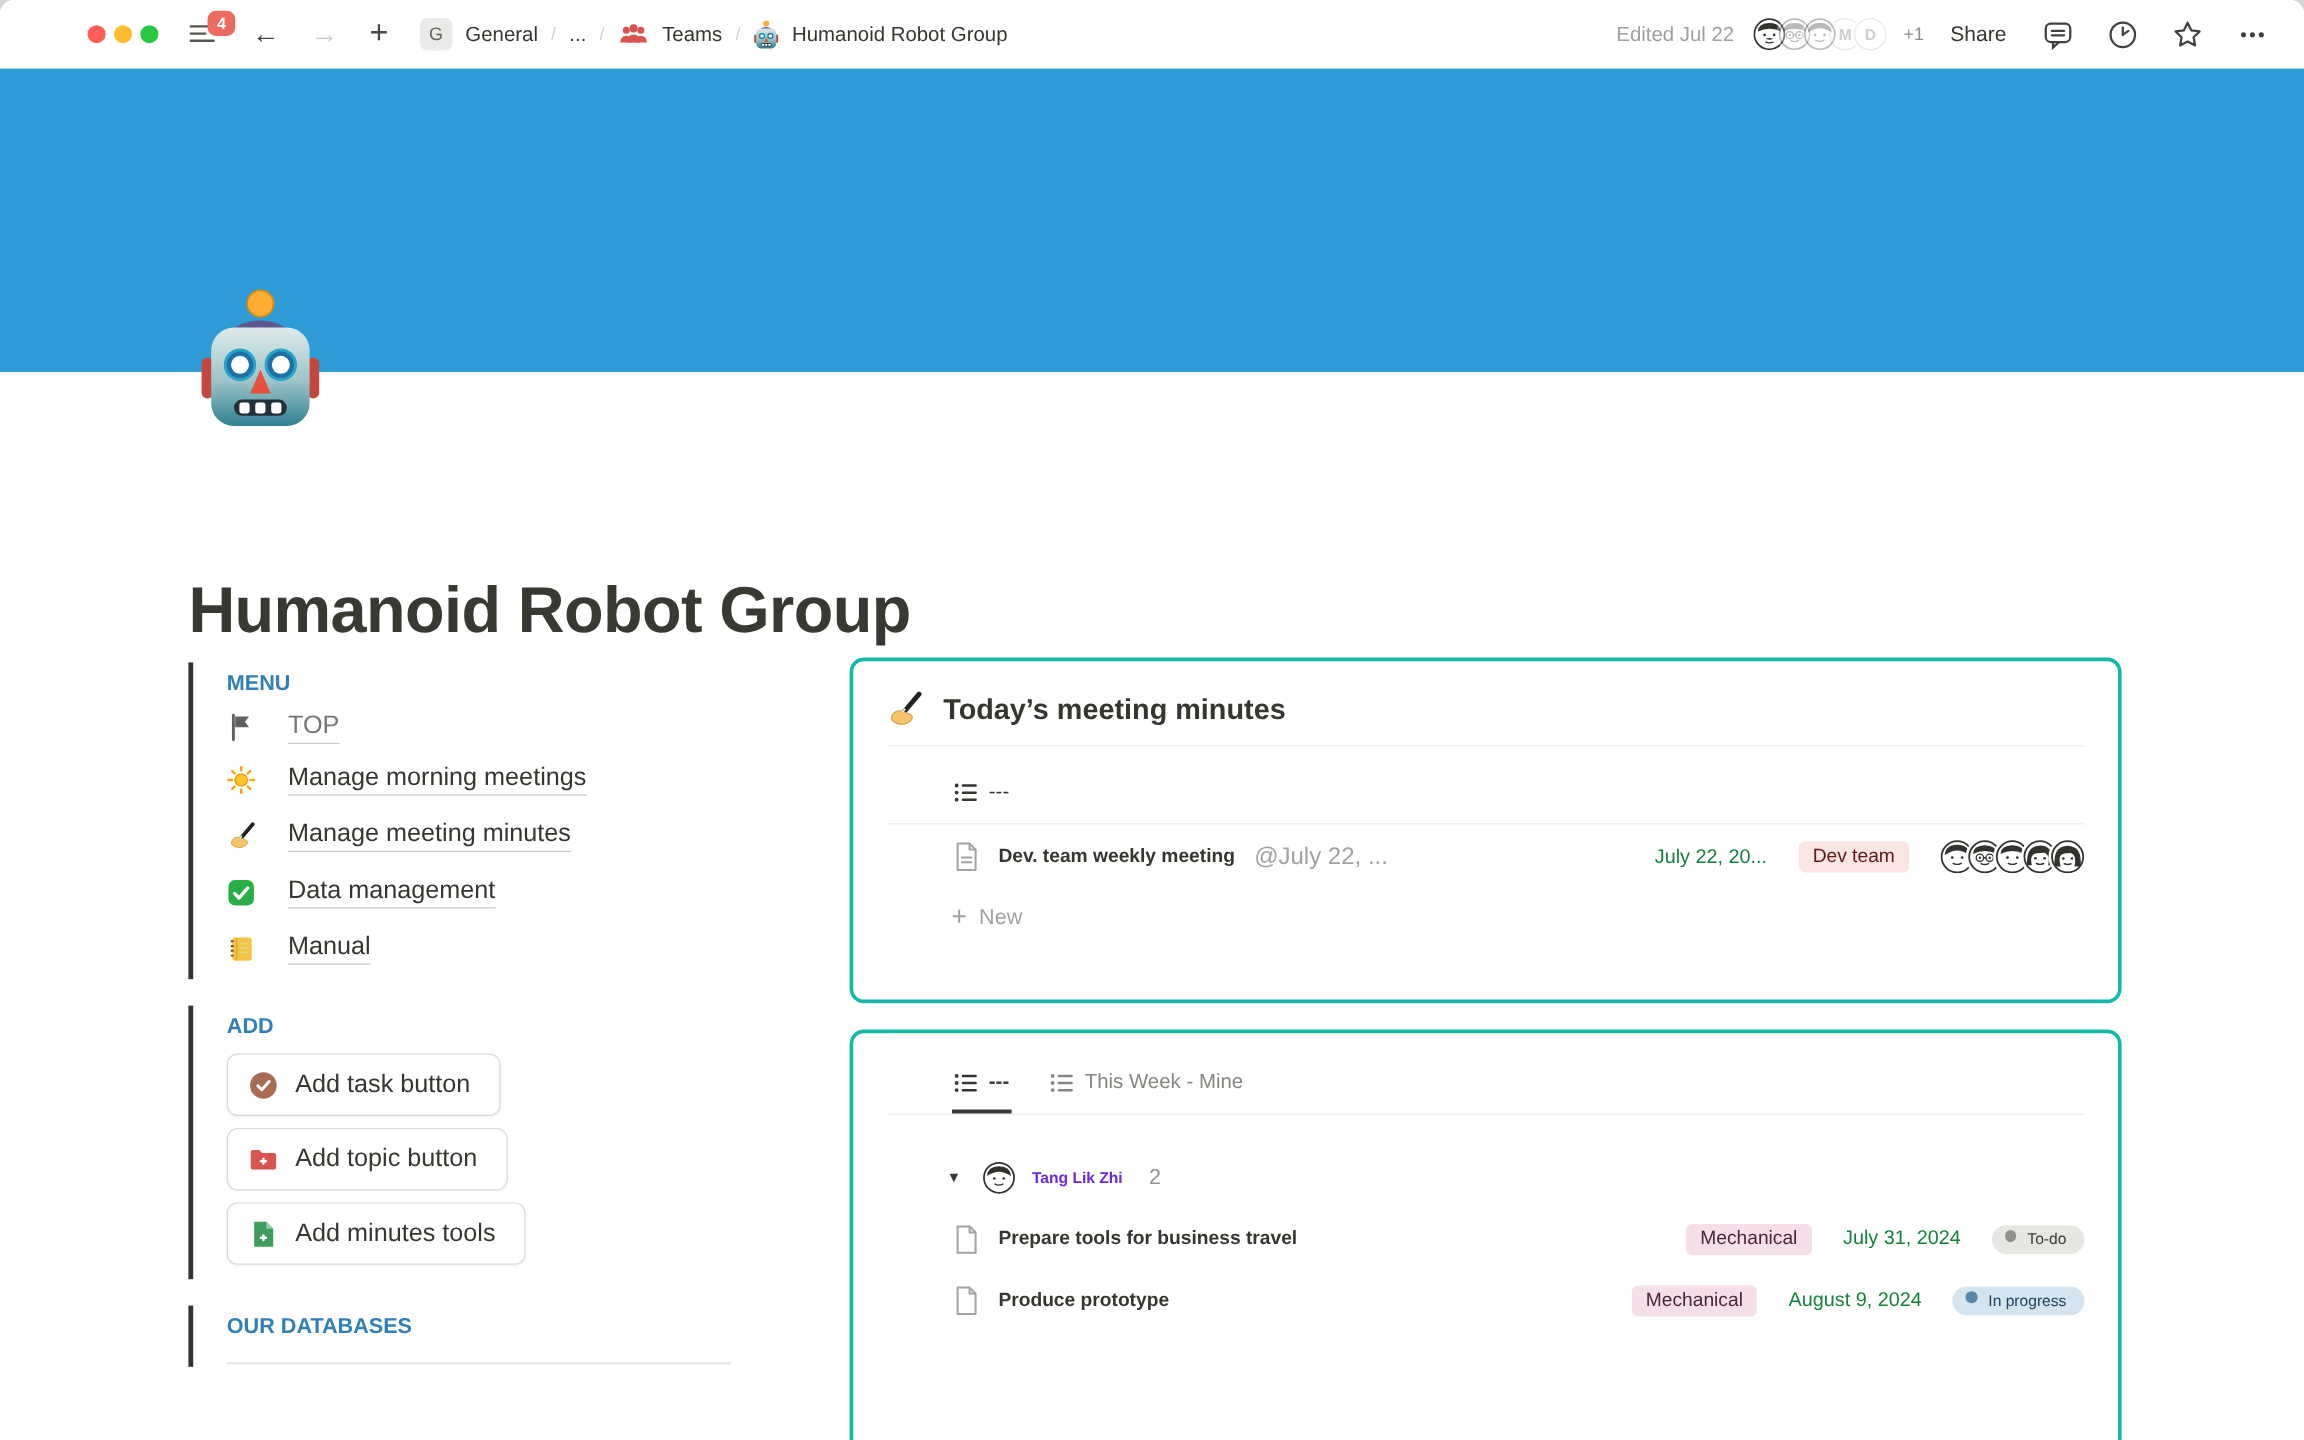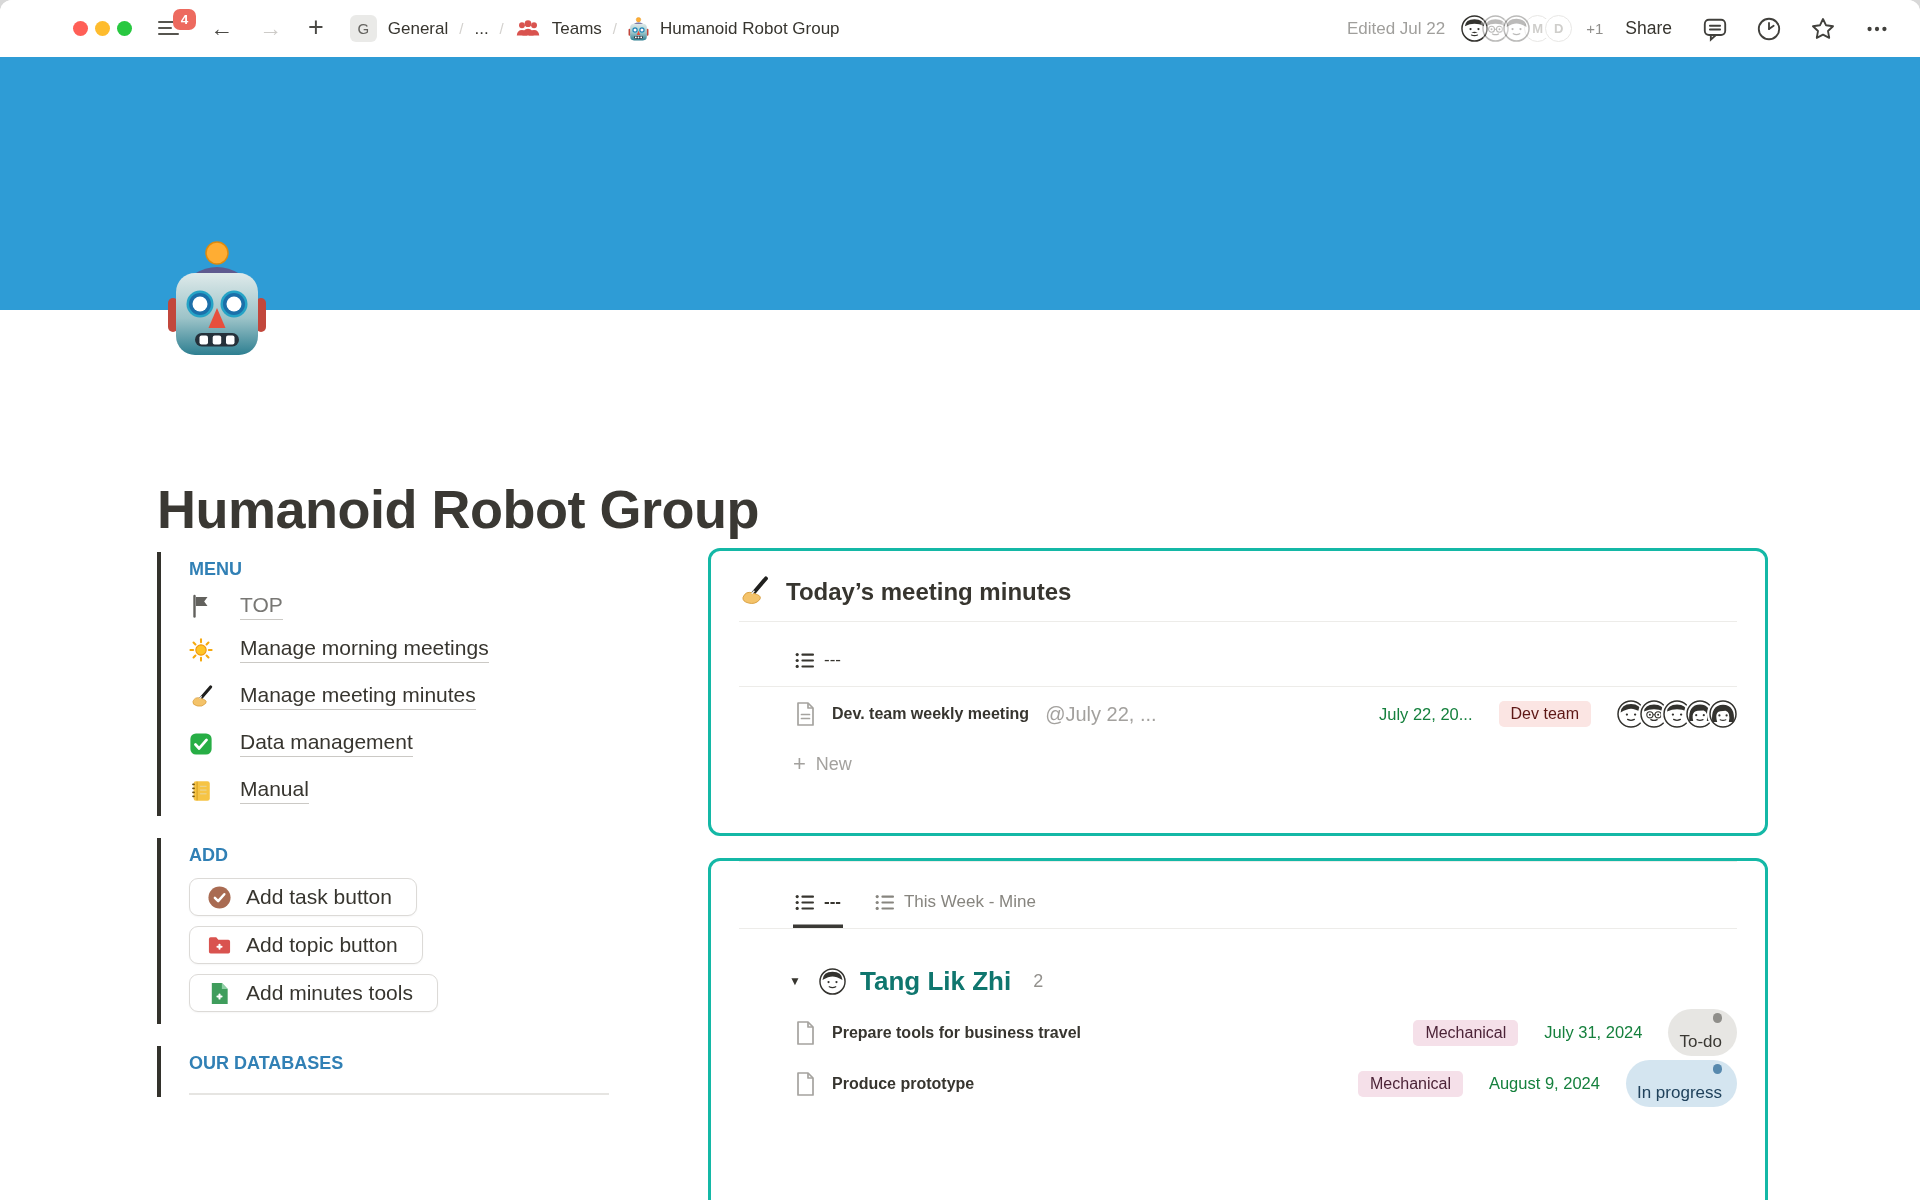--- a/index.html
+++ b/index.html
@@ -53,21 +53,21 @@
   .section{border-left:4.5px solid #33322C;padding:4px 0 2px 28px;}
   .section + .section{margin-top:22px;}
   .sec-header{font-size:18px;font-weight:700;line-height:26px;color:#3180B5;}
   .menu-row{display:flex;align-items:center;gap:27px;height:47px;}
   .menu-row .mi{width:24px;height:24px;flex:none;display:flex;align-items:center;}
   .mi svg{width:24px;height:24px;}
   .mlabel{font-size:21px;color:#37352F;border-bottom:1.6px solid #CBC9C5;padding-bottom:2px;cursor:pointer;}
   .mlabel.gray{color:#787774;}
   .menu-row.toprow{height:40px;margin-top:4px;}
   .addbtns{margin-top:10px;}
-  .addbtn{display:inline-flex;align-items:center;gap:14px;height:38px;padding:0 24px 0 17px;border:1px solid #DCDAD7;
+  .addbtn{display:inline-flex;align-items:center;gap:14px;height:52px;padding:0 24px 0 17px;border:1px solid #DCDAD7;
       border-radius:9px;background:#FFF;box-shadow:0 1px 2px rgba(15,15,15,.04);cursor:pointer;margin-bottom:10px;}
   .addbtn .bi{width:25px;height:25px;display:flex;align-items:center;}
   .bi svg{width:25px;height:25px;}
   .addbtn span.lbl{font-size:21px;color:#37352F;}
   .db-divider{height:1.5px;background:#E6E5E2;width:420px;margin-top:17px;}
   .db-row{display:flex;align-items:center;gap:13px;margin-top:19px;height:32px;}
 
   
   .rightcol{position:absolute;left:708px;top:548px;width:1060px;}
   .card{border:3px solid #14b8a6;border-radius:12px;background:#FFF;box-sizing:border-box;}
@@ -92,32 +92,32 @@
   .row-title{font-size:16px;font-weight:600;color:#37352F;white-space:nowrap;}
   .mention{font-size:20px;color:#A3A19E;margin-left:2px;white-space:nowrap;}
   .rgt{margin-left:auto;display:flex;align-items:center;gap:26px;}
   .prop-date{font-size:16.5px;color:#15803d;white-space:nowrap;}
   .tag{font-size:16px;padding:4px 12px;border-radius:5px;white-space:nowrap;}
   .tag.red{background:#FBE5E3;color:#5D1715;}
   .tag.pink{background:#F5E0E9;color:#4C2337;}
   .row-avatars{display:flex;}
   .row-avatars .avatar{width:28px;height:28px;margin-left:-5px;}
   .row-avatars .avatar:first-child{margin-left:0;}
-  .status{display:flex;align-items:flex-end;gap:9px;border-radius:999px;padding:4.5px 15px 4.5px 11px;font-size:17px;white-space:nowrap;flex-direction:column;}
+  .status{display:flex;align-items:flex-start;gap:9px;border-radius:999px;padding:4.5px 15px 4.5px 11px;font-size:13px;white-space:nowrap;}
   .status .dot{width:9.5px;height:9.5px;border-radius:50%;}
   .status.todo{background:#E7E6E3;color:#3A3833;}
   .status.todo .dot{background:#8F8E8A;}
   .status.inprog{background:#D4E5F0;color:#20425C;}
   .status.inprog .dot{background:#5789AE;}
   .new-row{display:flex;align-items:center;gap:10px;height:47px;padding-left:54px;color:#A3A19E;font-size:18px;cursor:pointer;}
   .new-row .plus{font-size:22px;font-weight:300;margin-top:-2px;}
   .group-row{display:flex;align-items:center;gap:14px;height:52px;margin-top:26px;padding-left:50px;cursor:pointer;}
   .tri{font-size:12px;color:#37352F;width:16px;}
   .group-row .avatar{width:27px;height:27px;margin-left:0;box-shadow:none;}
-  .group-name{font-size:26px;font-weight:600;color:#0f766e;}
+  .group-name{font-size:13px;font-weight:600;color:#6d28d9;}
   .group-count{font-size:18px;color:#93918D;margin-left:8px;}
   .taskrow{height:51px;}
 </style>
 </head>
 <body>
 
 <div class="window">
 
   <header class="topbar">
     <div class="traffic">

